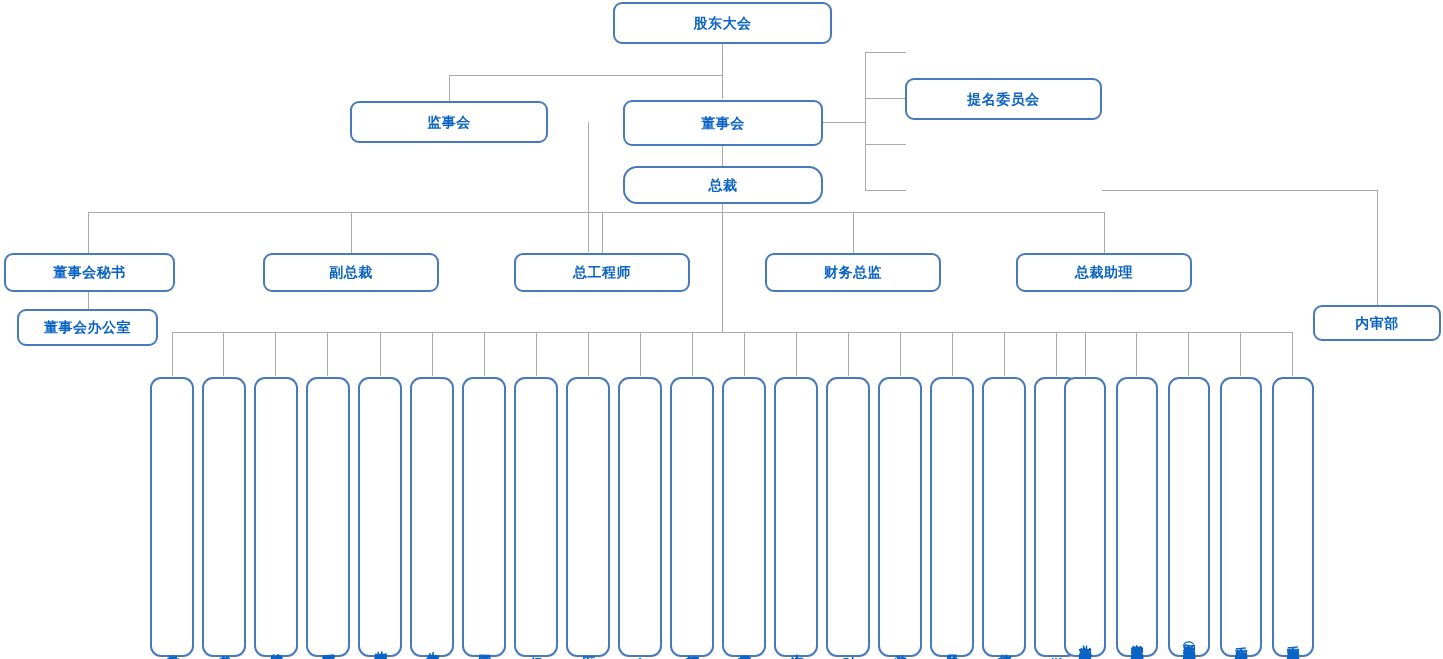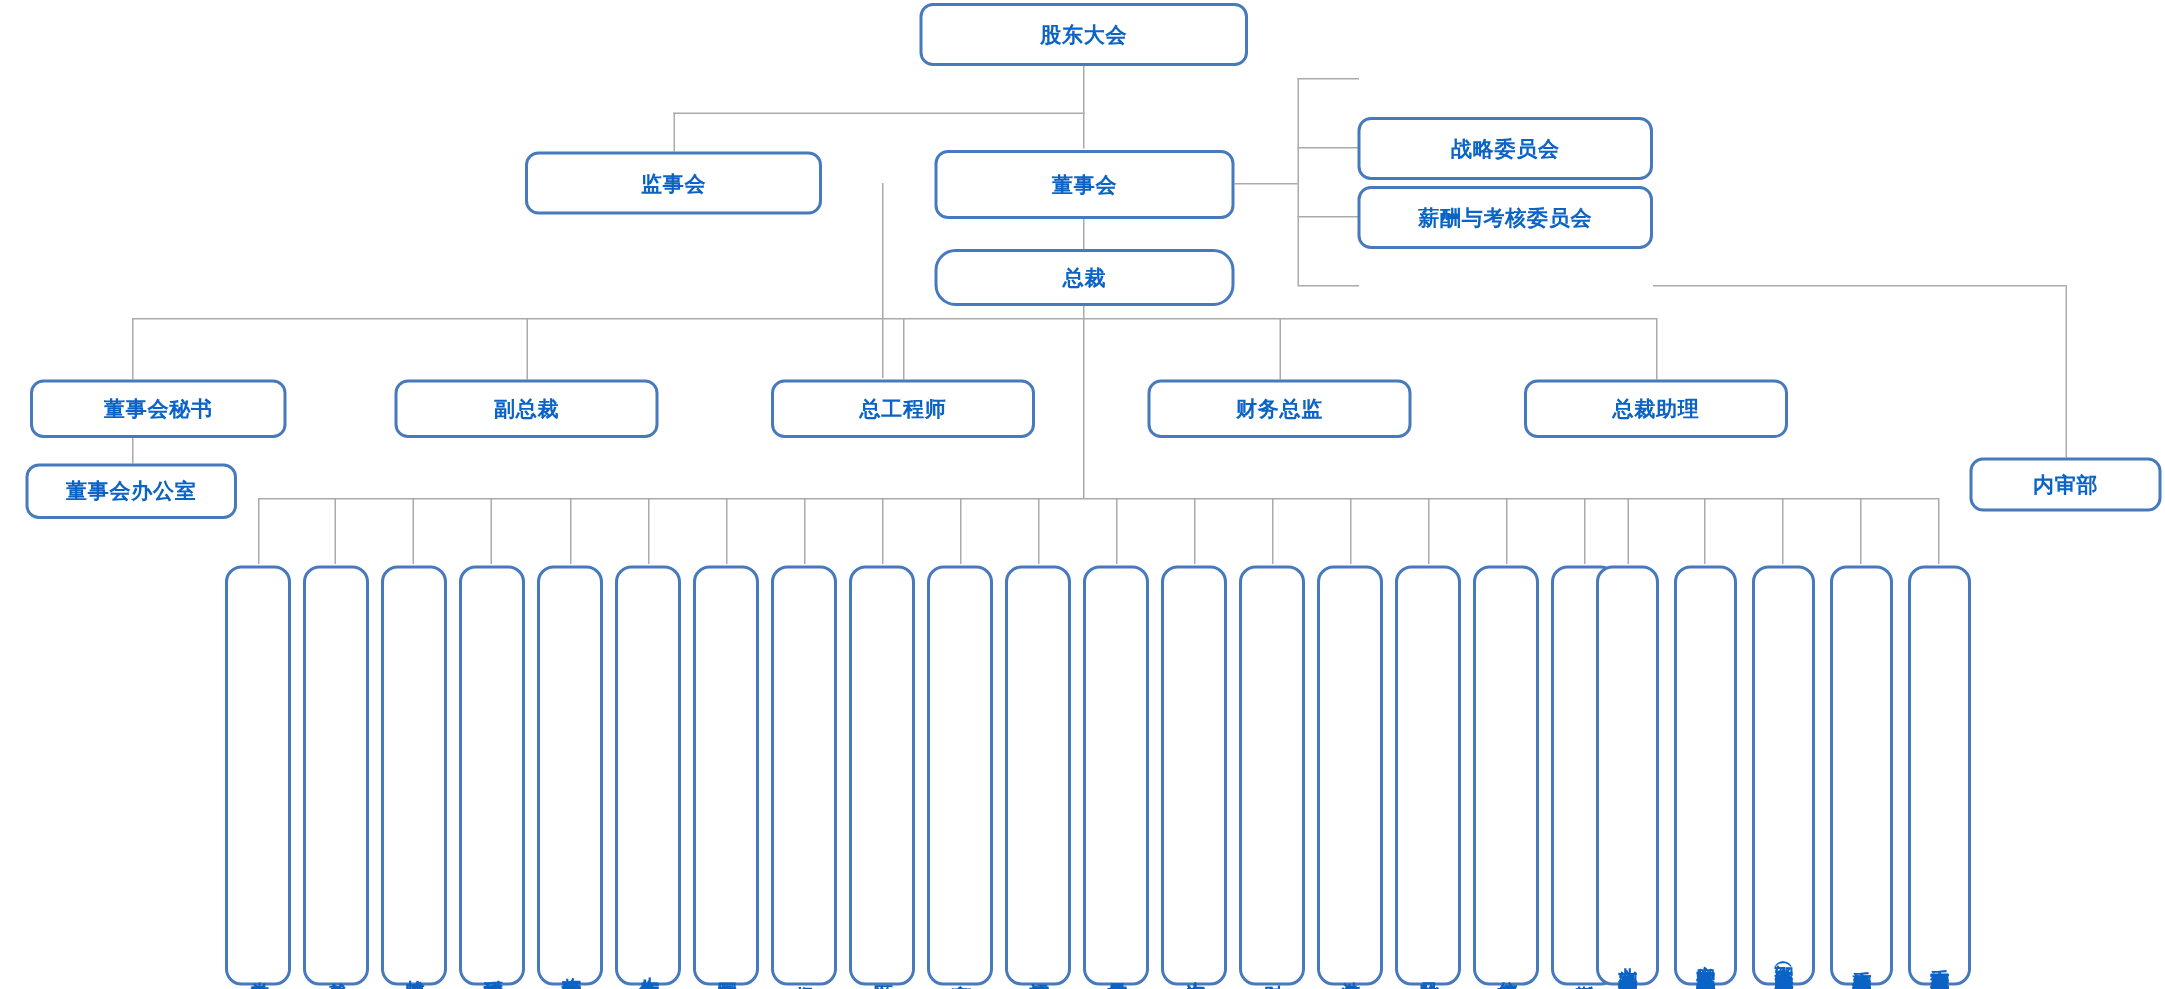--- a/index.html
+++ b/index.html
@@ -118,26 +118,25 @@
   <div class="ln v" style="left:1292px; top:332px; height:44px;"></div>
 
   <div class="node h-node" style="left:613px; top:2px; width:219px; height:42px;">股东大会</div>
 
   <div class="node h-node" style="left:350px; top:101px; width:198px; height:42px;">监事会</div>
 
   <div class="node h-node" style="left:623px; top:100px; width:200px; height:46px;">董事会</div>
 
   <div class="node h-node" style="left:623px; top:166px; width:200px; height:38px;border-radius:14px;">总裁</div>
 
-  <div class="node h-node" style="left:905px; top:78px; width:197px; height:42px;">战略委员会</div>
-  <div class="node h-node" style="left:905px; top:124px; width:197px; height:42px;">薪酬与考核委员会</div>
+  <div class="node h-node" style="left:905px; top:78px; width:197px; height:42px;">提名委员会</div>
 
   <div class="node h-node" style="left:1313px; top:305px; width:128px; height:36px;">内审部</div>
 
-  <div class="node h-node" style="left:20px; top:253px; width:171px; height:39px;">董事会秘书</div>
+  <div class="node h-node" style="left:4px; top:253px; width:171px; height:39px;">董事会秘书</div>
   <div class="node h-node" style="left:514px; top:253px; width:176px; height:39px;">总工程师</div>
   <div class="node h-node" style="left:263px; top:253px; width:176px; height:39px;">副总裁</div>
   <div class="node h-node" style="left:765px; top:253px; width:176px; height:39px;">财务总监</div>
   <div class="node h-node" style="left:1016px; top:253px; width:176px; height:39px;">总裁助理</div>
 
   <div class="node h-node" style="left:17px; top:309px; width:141px; height:37px;">董事会办公室</div>
 
   <div class="node v-node" style="left:150px; top:377px; width:44px; height:280px;">党委办公室</div>
   <div class="node v-node" style="left:202px; top:377px; width:44px; height:280px;">总裁办公室</div>
   <div class="node v-node" style="left:254px; top:377px; width:44px; height:280px;">战略发展中心</div>

